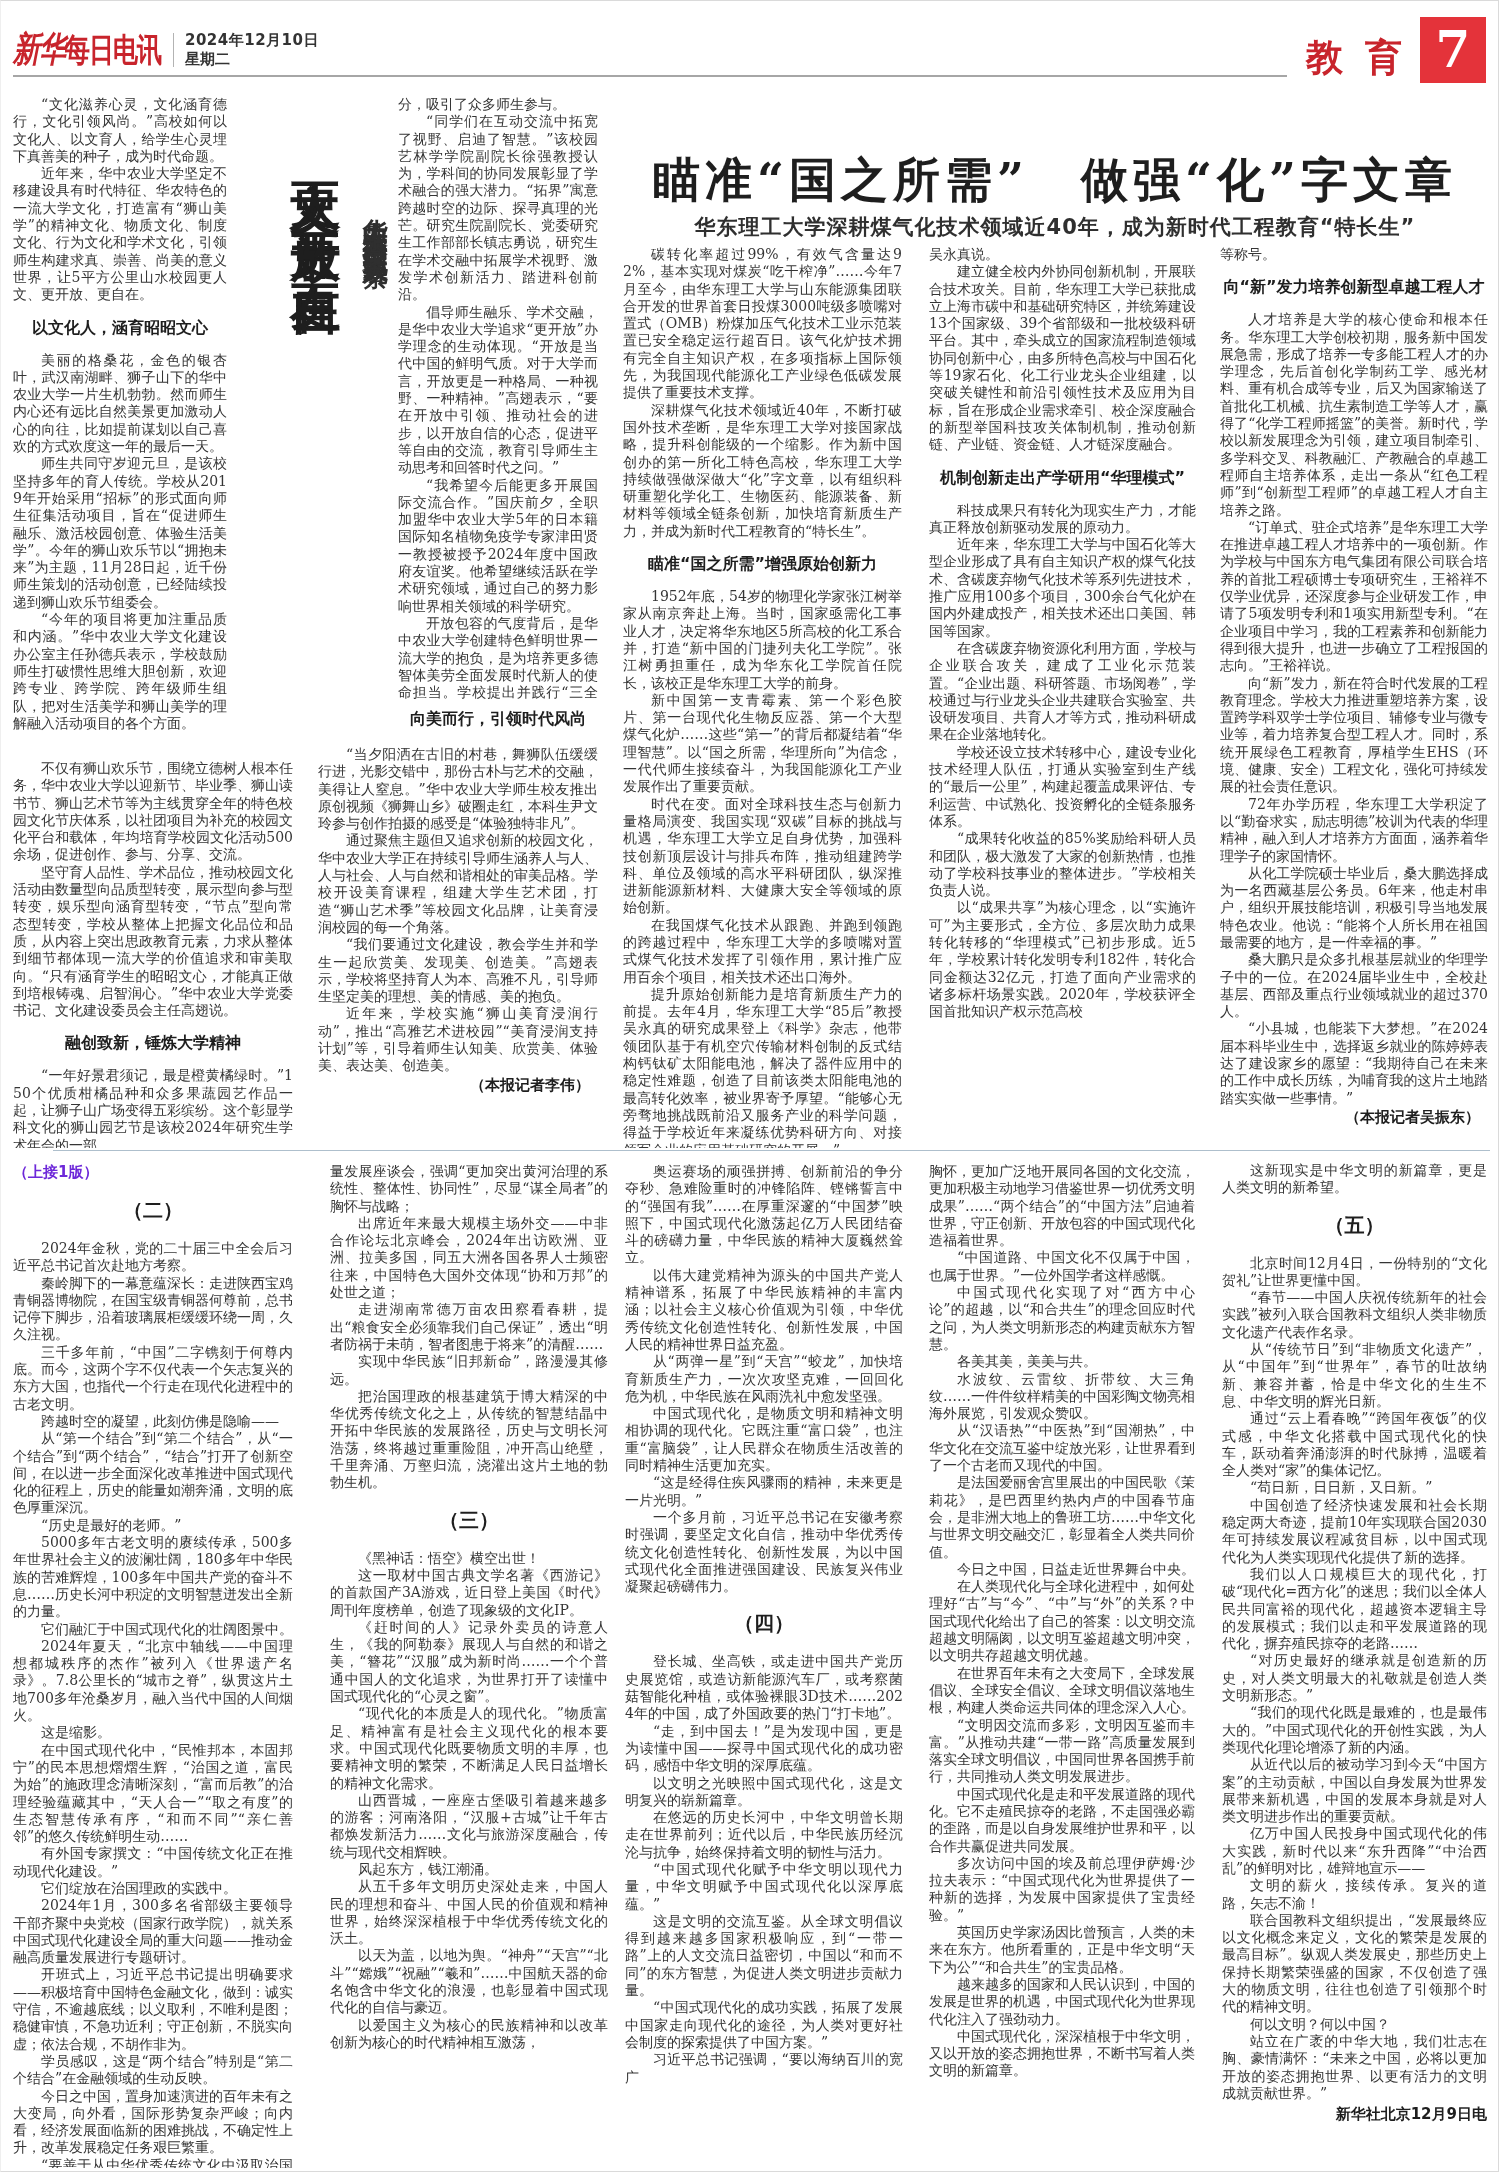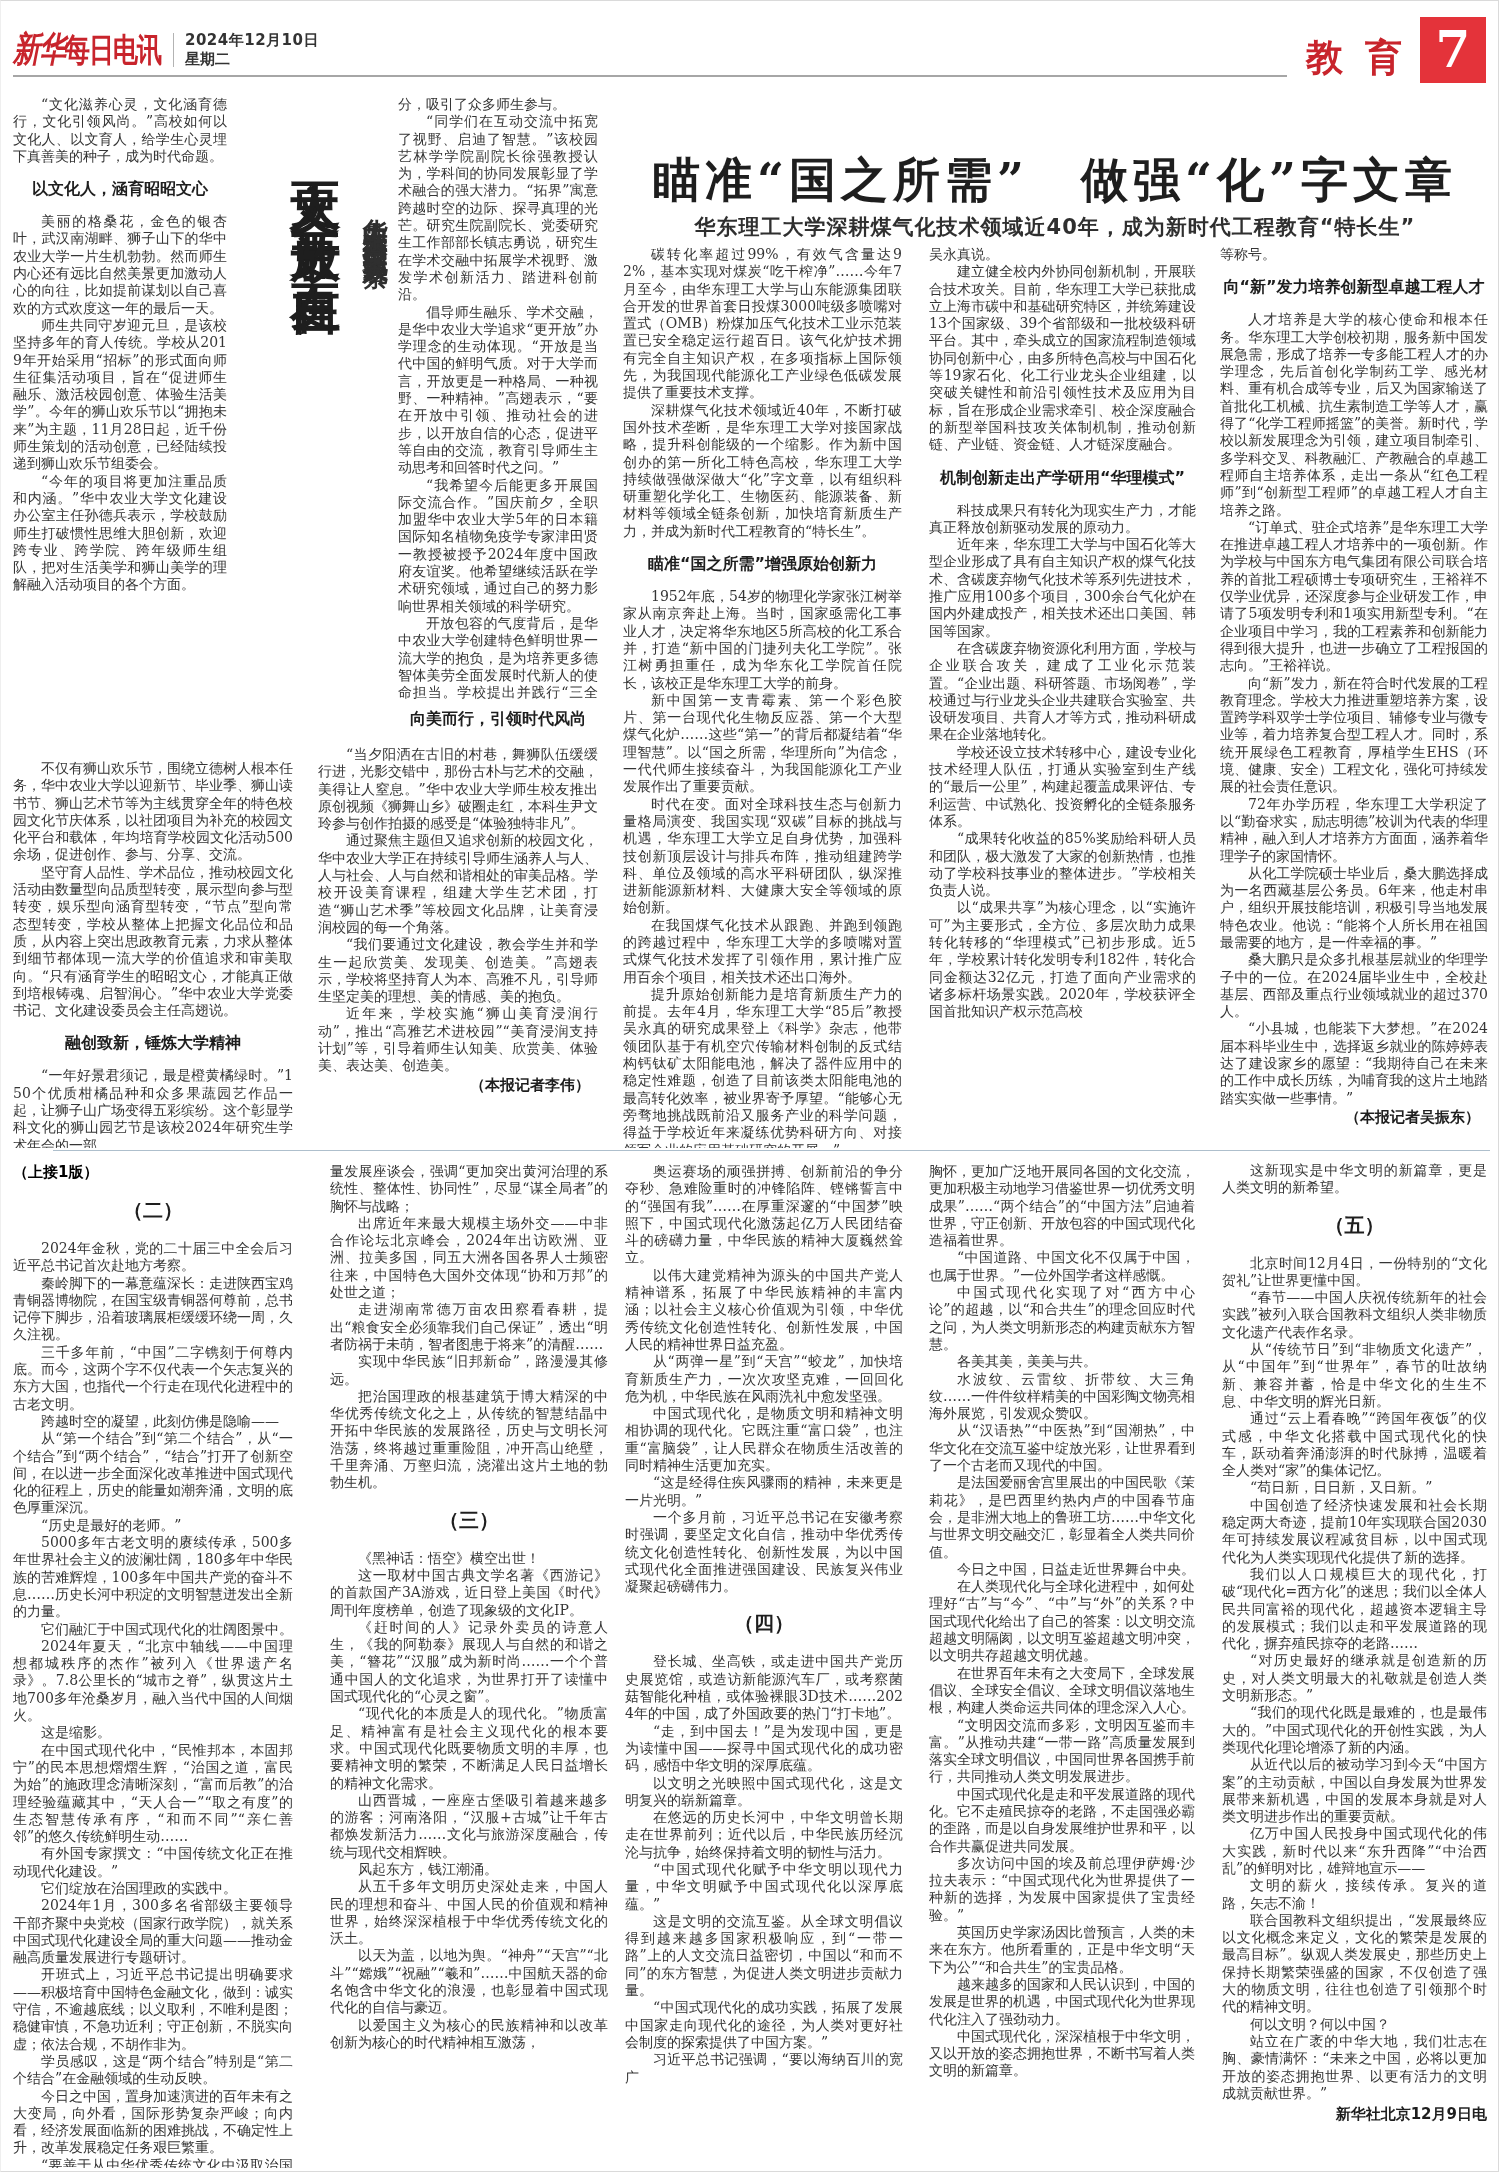--- a/index.html
+++ b/index.html
@@ -29,21 +29,21 @@
 .divider{position:absolute;left:53px;top:1150px;width:1437px;height:1px;background:#aebfcc;}
 
 
 .col{position:absolute;overflow:hidden;font-size:14px;line-height:17.3px;color:#353535;text-align:justify;font-family:"DejaVu Serif",serif;word-break:break-all;}
 .col .blk-p{margin:0;text-indent:2em;}
 .col .blk-lead{margin:0;text-indent:0;}
 .col .blk-subhead{font-family:"DejaVu Sans",sans-serif;font-weight:bold;font-size:16px;line-height:20px;text-align:center;color:#1e1e1e;margin:14px 0;}
 .col .blk-section{font-family:"DejaVu Sans",sans-serif;font-weight:bold;font-size:20px;line-height:24px;text-align:center;color:#1e1e1e;margin:16px 0 18px;}
 .col .blk-byline{font-family:Liberation Mono, monospace;font-weight:bold;font-size:15px;line-height:20px;text-align:right;color:#1e1e1e;margin-top:2px;padding-right:8px;}
 .col .blk-dateline{font-family:"DejaVu Sans",sans-serif;font-weight:bold;font-size:15px;line-height:20px;text-align:right;color:#1e1e1e;margin-top:2px;}
-.col .blk-cont{font-family:"DejaVu Sans",sans-serif;font-weight:bold;font-size:15px;line-height:20px;color:#000000;}
+.col .blk-cont{font-family:"DejaVu Sans",sans-serif;font-weight:bold;font-size:15px;line-height:20px;color:#6d28d9;}
 
 .a1-colA-top{left:13px;top:96px;width:214px;height:652px;}
 .a1-colB-top{left:398px;top:96px;width:200px;height:606px;}
 .a1-colA-bot{left:13px;top:760px;width:280px;height:388px;}
 .a1-colB-bot{left:318px;top:746px;width:280px;height:402px;}
 .a2-col1{left:623px;top:246px;width:279px;height:902px;}
 .a2-col2{left:929px;top:246px;width:267px;height:902px;}
 .a2-col3{left:1220px;top:246px;width:268px;height:902px;}
 .b-c1{left:13px;top:1162px;width:280px;height:1006px;}
 .b-c2{left:319px;top:1163px;width:278px;height:1005px;margin-left:11px;}
@@ -61,20 +61,21 @@
   <div class="hdr-sep"></div>
   <div class="hdr-date">2024年12月10日</div>
   <div class="hdr-week">星期二</div>
   <div class="hdr-rule"></div>
   <div class="hdr-section">教育</div>
   <div class="hdr-pagebox">7</div>
 
   <section>
     <div class="col a1-colA-top">
         <p class="blk-p">“文化滋养心灵，文化涵育德行，文化引领风尚。”高校如何以文化人、以文育人，给学生心灵埋下真善美的种子，成为时代命题。</p>
+        <p class="blk-p">近年来，华中农业大学坚定不移建设具有时代特征、华农特色的一流大学文化，打造富有“狮山美学”的精神文化、物质文化、制度文化、行为文化和学术文化，引领师生构建求真、崇善、尚美的意义世界，让5平方公里山水校园更人文、更开放、更自在。</p>
         <div class="blk-subhead">以文化人，涵育昭昭文心</div>
         <p class="blk-p">美丽的格桑花，金色的银杏叶，武汉南湖畔、狮子山下的华中农业大学一片生机勃勃。然而师生内心还有远比自然美景更加激动人心的向往，比如提前谋划以自己喜欢的方式欢度这一年的最后一天。</p>
         <p class="blk-p">师生共同守岁迎元旦，是该校坚持多年的育人传统。学校从2019年开始采用“招标”的形式面向师生征集活动项目，旨在“促进师生融乐、激活校园创意、体验生活美学”。今年的狮山欢乐节以“拥抱未来”为主题，11月28日起，近千份师生策划的活动创意，已经陆续投递到狮山欢乐节组委会。</p>
         <p class="blk-p">“今年的项目将更加注重品质和内涵。”华中农业大学文化建设办公室主任孙德兵表示，学校鼓励师生打破惯性思维大胆创新，欢迎跨专业、跨学院、跨年级师生组队，把对生活美学和狮山美学的理解融入活动项目的各个方面。</p>
       </div>
     <h1 class="a1-headline">更人文　更开放　更自在</h1>
     <h2 class="a1-subtitle">华中农业大学『狮山美学』现象观察</h2>
     <div class="col a1-colB-top">
         <p class="blk-lead">分，吸引了众多师生参与。</p>
         <p class="blk-p">“同学们在互动交流中拓宽了视野、启迪了智慧。”该校园艺林学学院副院长徐强教授认为，学科间的协同发展彰显了学术融合的强大潜力。“拓界”寓意跨越时空的边际、探寻真理的光芒。研究生院副院长、党委研究生工作部部长镇志勇说，研究生在学术交融中拓展学术视野、激发学术创新活力、踏进科创前沿。</p>

